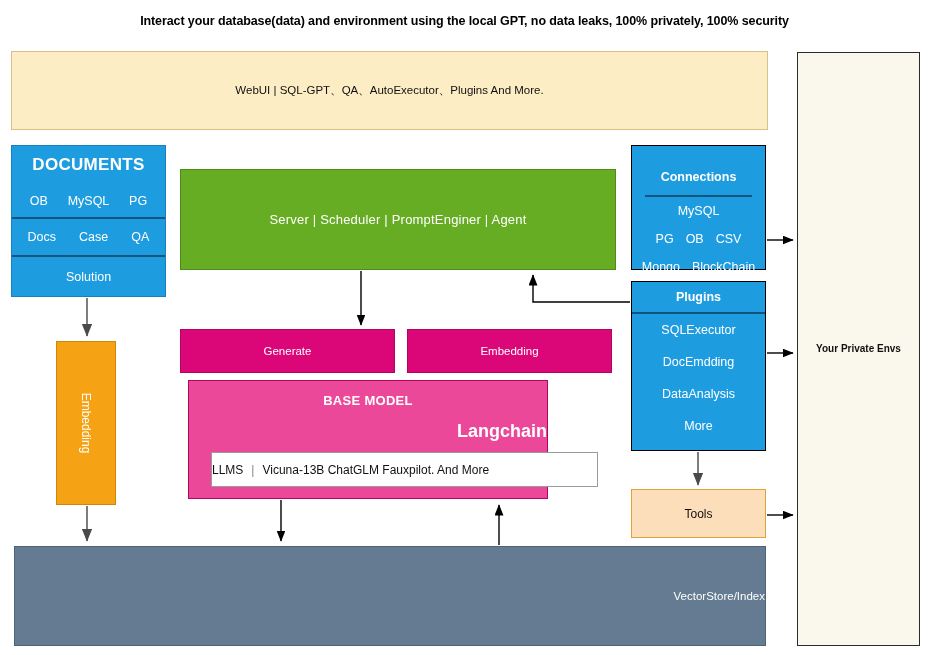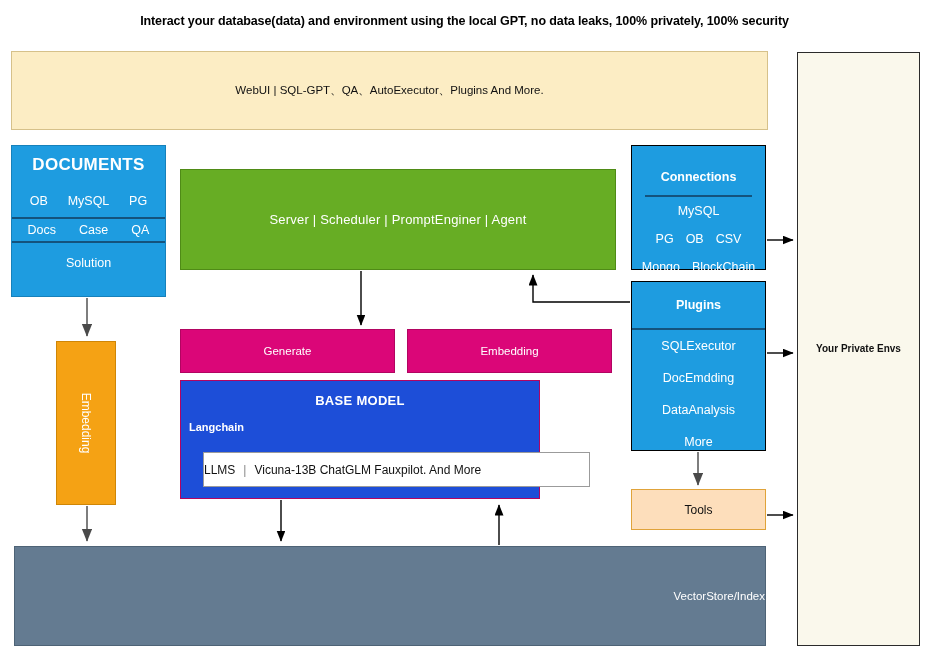--- a/index.html
+++ b/index.html
@@ -82,21 +82,21 @@
     justify-content: center;
     letter-spacing: 0.3px;
   }
   #docs-row-db {
     height: 35px;
     font-size: 12.5px;
     border-bottom: 2px solid #14537d;
     padding: 0 8px;
   }
   #docs-row-kinds {
-    height: 24px;
+    height: 38px;
     font-size: 12.5px;
     border-bottom: 2px solid #14537d;
     padding: 0 4px;
   }
   #docs-row-solution {
     height: 39px;
     font-size: 12.5px;
     justify-content: center;
   }
 
@@ -134,21 +134,21 @@
 
   
   #plugins {
     left: 631px; top: 281px; width: 135px; height: 170px;
     background: #1E9CE0;
     border: 1px solid #000000;
     display: block;
     padding: 0;
   }
   #plug-title {
-    height: 48px;
+    height: 32px;
     display: flex; align-items: center; justify-content: center;
     font-size: 12.5px; font-weight: bold; color: #ffffff;
     border-bottom: 2px solid #14537d;
     box-sizing: border-box;
   }
   .plug-row {
     display: flex; align-items: center; justify-content: center;
     color: #ffffff; font-size: 12.5px;
     height: 32px;
   }
@@ -160,33 +160,33 @@
     color: #ffffff; font-size: 11.5px;
   }
   #embedding-pink {
     left: 407px; top: 329px; width: 205px; height: 44px;
     background: #DB0678; border: 1px solid #b20461;
     color: #ffffff; font-size: 11.5px;
   }
 
   
   #base-model {
-    left: 180px; top: 380px; width: 360px; height: 119px;
-    background: #1d4ed8; border: 1px solid #b20461;
+    left: 188px; top: 380px; width: 360px; height: 119px;
+    background: #ec4899; border: 1px solid #b20461;
     display: block; padding: 0;
   }
   #bm-title {
     margin-top: 12px;
     color: #ffffff; font-size: 13px; font-weight: bold;
     text-align: center; letter-spacing: 0.3px;
   }
   #bm-sub {
     margin-top: 13px;
-    color: #ffffff; font-size: 11px; font-weight: bold;
-    text-align: left;
+    color: #ffffff; font-size: 18px; font-weight: bold;
+    text-align: right;
     margin-left: 8px;
   }
   #llms-strip {
     position: absolute;
     left: 22px; bottom: 11px; width: 387px; height: 35px;
     background: #ffffff; border: 1px solid #9b9b9b;
     display: flex; align-items: center;
     color: #111111; font-size: 12px;
     padding-left: 0;
     box-sizing: border-box;
@@ -202,21 +202,21 @@
   #embedding-orange span {
     display: block;
     transform: rotate(90deg);
     white-space: nowrap;
     color: #ffffff;
     font-size: 12px;
   }
 
   
   #tools {
-    left: 631px; top: 489px; width: 135px; height: 41px;
+    left: 631px; top: 489px; width: 135px; height: 49px;
     background: #FDDEBB; border: 1px solid #E0A33A;
     color: #111111; font-size: 12px;
   }
 
   
   #vectorstore {
     left: 14px; top: 546px; width: 752px; height: 100px;
     background: #647B91; border: 1px solid #4e6376;
     color: #ffffff; font-size: 11.5px; justify-content: flex-end;
   }

